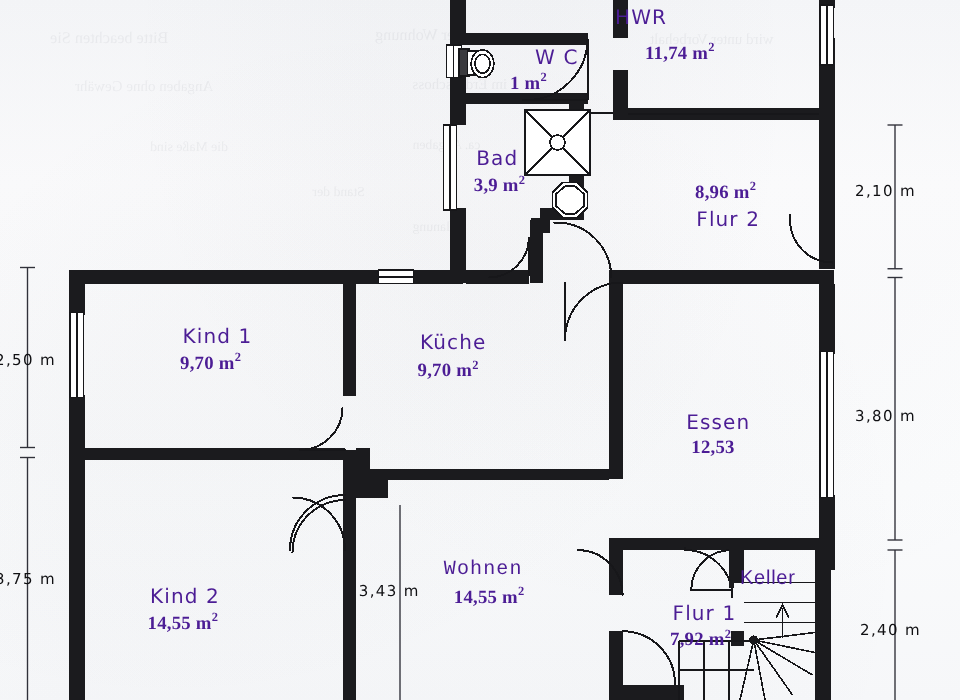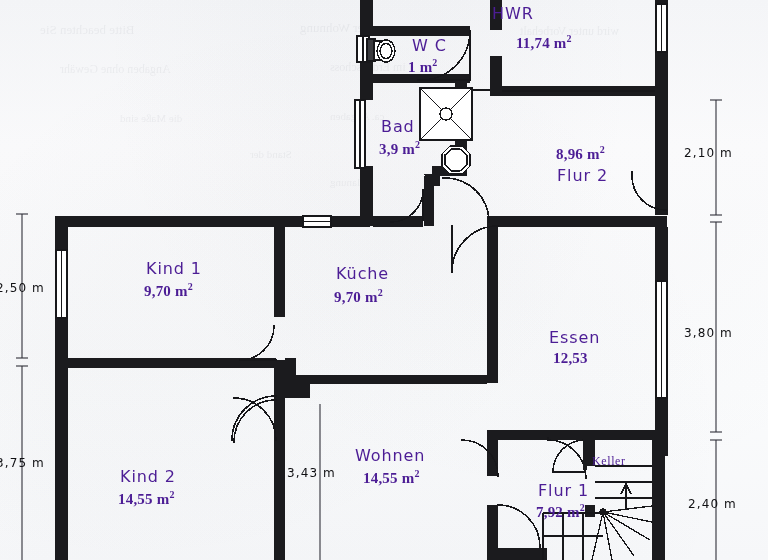--- a/index.html
+++ b/index.html
@@ -38,21 +38,21 @@
   }
 
   svg.layer{position:absolute;left:0;top:0;width:768px;height:560px;overflow:visible;}
 
   
   .lbl{position:absolute;color:#4c1d95;white-space:nowrap;}
   .rm-name{font-family:"DejaVu Sans", sans-serif;font-size:16px;letter-spacing:.9px;}
   .rm-area{font-family:"Liberation Serif", serif;font-size:15px;font-weight:bold;letter-spacing:.2px;}
   .rm-area .u{font-size:10px;vertical-align:super;}
   .dim{font-family:"DejaVu Sans", sans-serif;font-size:12px;letter-spacing:1.1px;color:#101013;}
-  .small-name{font-family:Liberation Serif, serif;font-size:12px;letter-spacing:.6px;}
+  .small-name{font-family:Liberation Sans, sans-serif;font-size:16px;letter-spacing:.6px;}
 </style>
 </head>
 <body>
 
 <div id="plan">
 
   <div id="paper-texture"></div>
   <div id="bleed">
       <div class="bl" style="left: 40px; top: 22px; font-size: 13px;">Bitte beachten Sie</div>
       <div class="bl" style="left: 300px; top: 20px; font-size: 13px;">der Wohnung</div>
@@ -280,35 +280,35 @@
       <line x1="22" y1="366" x2="22" y2="560"></line>
       <line x1="16" y1="366" x2="28" y2="366"></line>
 
       <line x1="320" y1="404" x2="320" y2="560"></line>
     </g>
   </svg>
 
   <div id="room-labels">
       <div class="lbl rm-name" style="left: 492px; top: 4px;">HWR</div>
       <div class="lbl rm-area" style="left: 516px; top: 3px; margin-top: 30px;"><span>11,74&nbsp;m</span><span class="u">2</span></div>
-      <div class="lbl rm-name" style="left: 412px; top: 36px;">W C</div>
+      <div class="lbl rm-name" style="left: 428px; top: 36px;">W C</div>
       <div class="lbl rm-area" style="left: 408px; top: 57px;"><span>1&nbsp;m</span><span class="u">2</span></div>
       <div class="lbl rm-name" style="left: 381px; top: 117px;">Bad</div>
       <div class="lbl rm-area" style="left: 379px; top: 139px;"><span>3,9&nbsp;m</span><span class="u">2</span></div>
       <div class="lbl rm-name" style="left: 557px; top: 122px; margin-top: 44px;">Flur 2</div>
       <div class="lbl rm-area" style="left: 556px; top: 144px;"><span>8,96&nbsp;m</span><span class="u">2</span></div>
       <div class="lbl rm-name" style="left: 146px; top: 259px;">Kind 1</div>
       <div class="lbl rm-area" style="left: 144px; top: 281px;"><span>9,70&nbsp;m</span><span class="u">2</span></div>
       <div class="lbl rm-name" style="left: 336px; top: 264px;">Küche</div>
       <div class="lbl rm-area" style="left: 334px; top: 287px;"><span>9,70&nbsp;m</span><span class="u">2</span></div>
       <div class="lbl rm-name" style="left: 549px; top: 328px;">Essen</div>
       <div class="lbl rm-area" style="left: 553px; top: 350px;">12,53</div>
       <div class="lbl rm-name" style="left: 120px; top: 467px;">Kind 2</div>
       <div class="lbl rm-area" style="left: 118px; top: 489px;"><span>14,55&nbsp;m</span><span class="u">2</span></div>
-      <div class="lbl rm-name" style="left: 355px; top: 446px;">Wohnen</div>
+      <div class="lbl rm-name" style="left: 355px; top: 446px; font-family: Liberation Mono, monospace;">Wohnen</div>
       <div class="lbl rm-area" style="left: 363px; top: 468px;"><span>14,55&nbsp;m</span><span class="u">2</span></div>
       <div class="lbl rm-name" style="left: 538px; top: 481px;">Flur 1</div>
       <div class="lbl rm-area" style="left: 536px; top: 502px;"><span>7,92&nbsp;m</span><span class="u">2</span></div>
     </div>
   <div id="dim-labels">
       <div class="lbl dim" style="left: 684px; top: 146px;">2,10 m</div>
       <div class="lbl dim" style="left: 684px; top: 326px;">3,80 m</div>
       <div class="lbl dim" style="left: 688px; top: 497px;">2,40 m</div>
       <div class="lbl dim" style="left: -4px; top: 281px;">2,50 m</div>
       <div class="lbl dim" style="left: -4px; top: 456px;">3,75 m</div>

